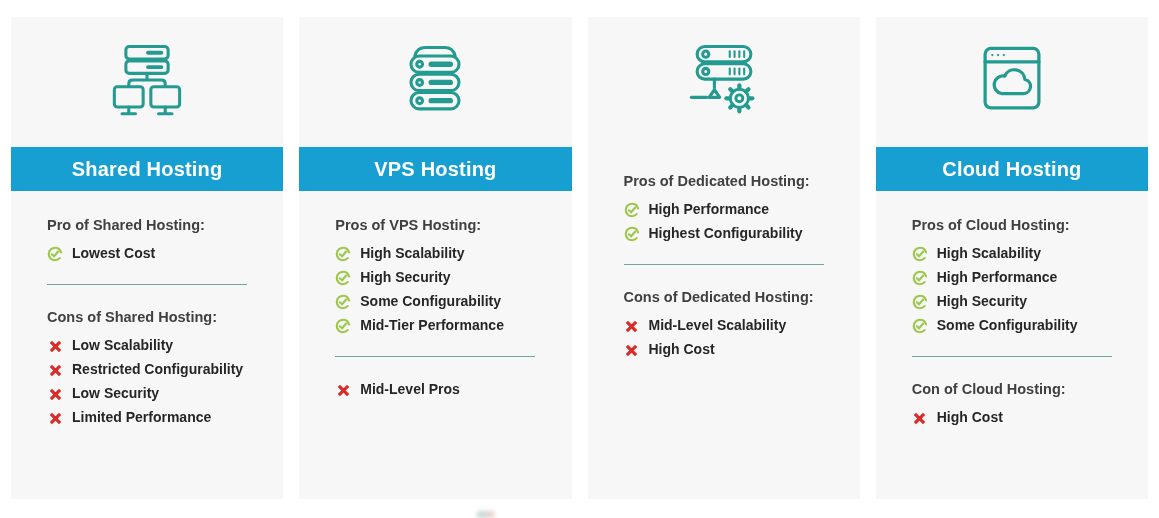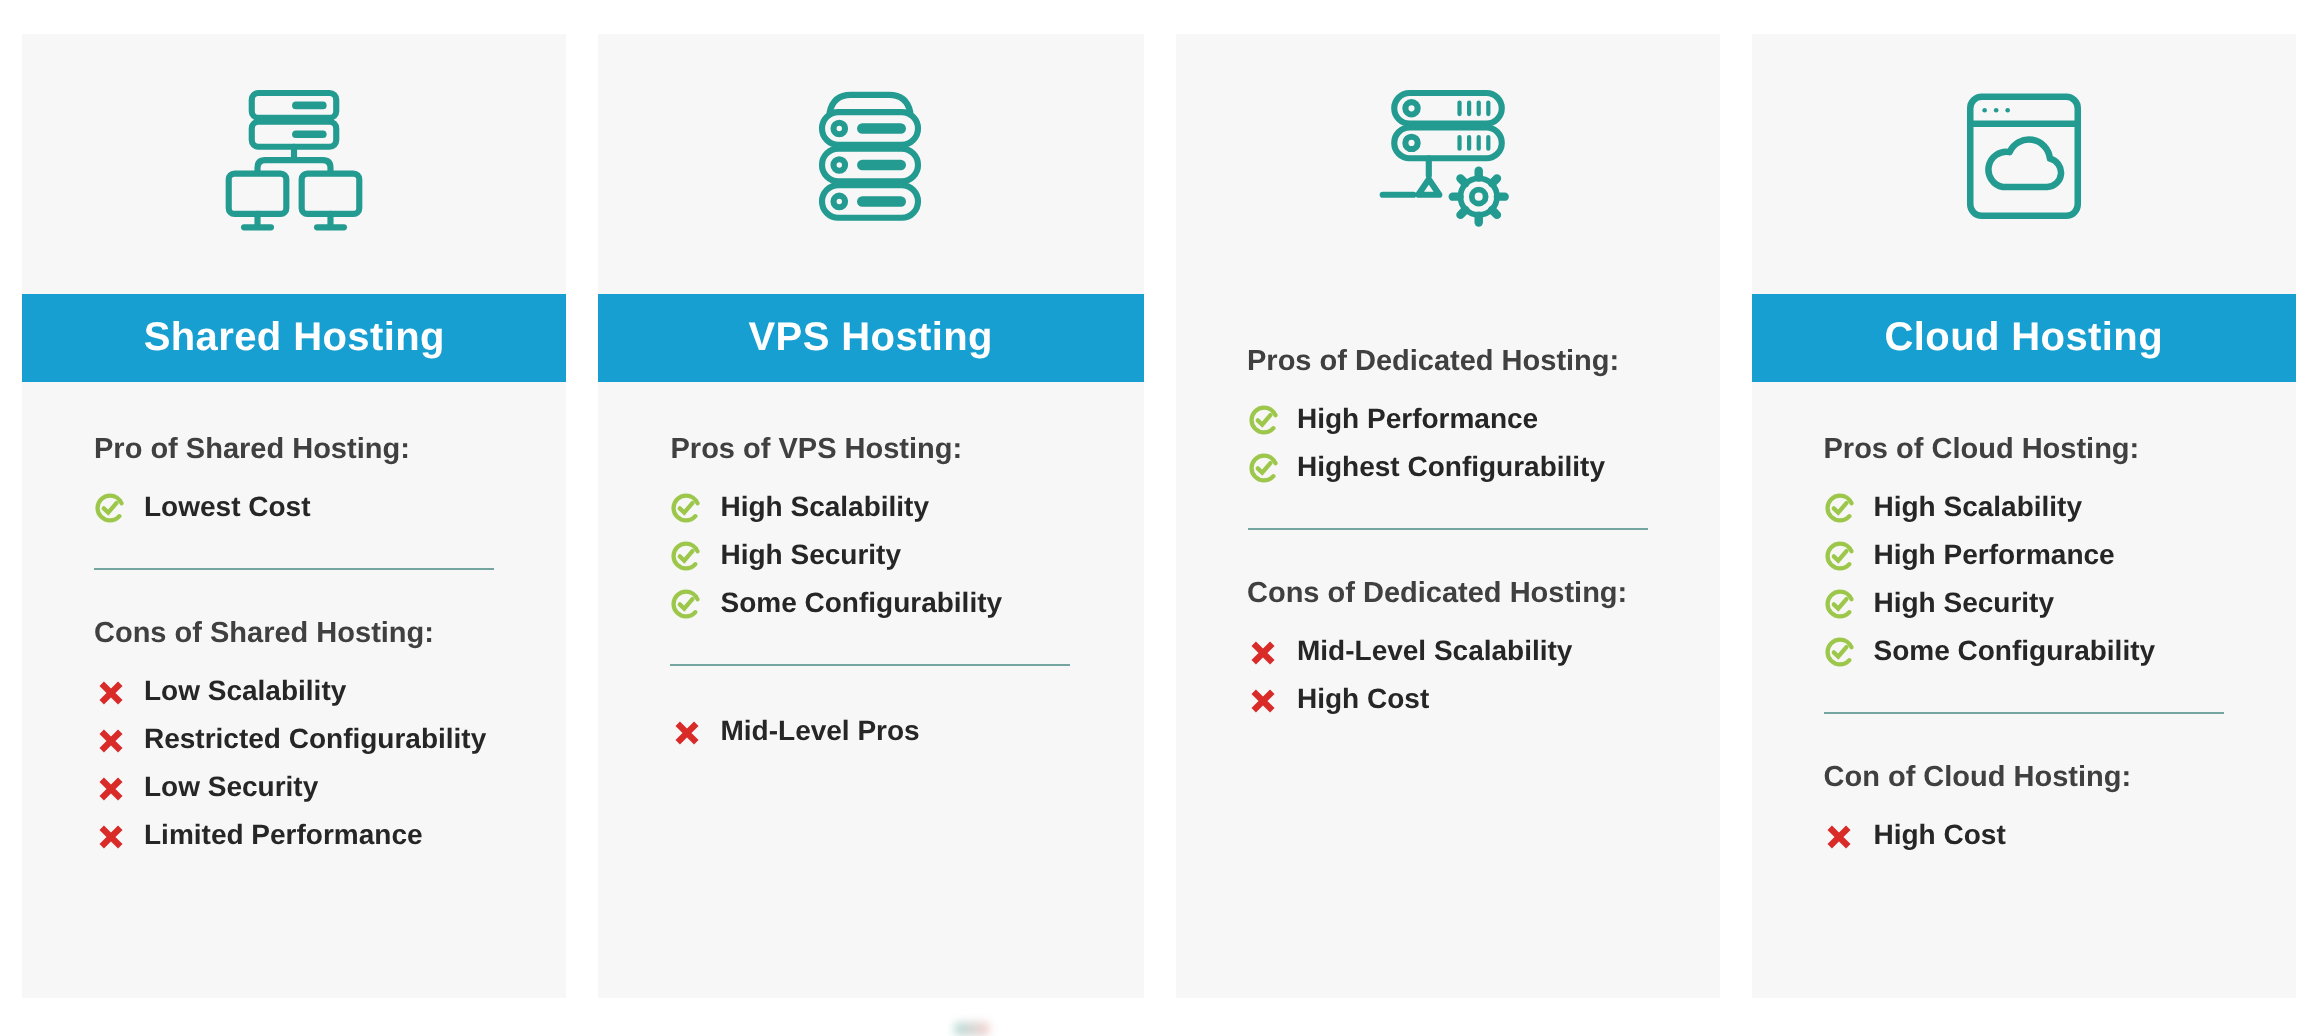--- a/index.html
+++ b/index.html
@@ -213,20 +213,29 @@
             <span>High Security</span>
           </li>
         <li>
             <span class="mark">
               <svg width="16" height="16" viewBox="0 0 18 18" fill="none" stroke="#9dc74a" stroke-width="2.4" stroke-linecap="round">
                 <circle cx="9" cy="9" r="7" stroke-dasharray="36 9" stroke-dashoffset="-5"></circle>
                 <path d="M5.5 9.2 L8 11.6 L12.6 6.2"></path>
               </svg>
             </span>
             <span>Some Configurability</span>
+          </li>
+        <li>
+            <span class="mark">
+              <svg width="16" height="16" viewBox="0 0 18 18" fill="none" stroke="#9dc74a" stroke-width="2.4" stroke-linecap="round">
+                <circle cx="9" cy="9" r="7" stroke-dasharray="36 9" stroke-dashoffset="-5"></circle>
+                <path d="M5.5 9.2 L8 11.6 L12.6 6.2"></path>
+              </svg>
+            </span>
+            <span>Mid-Tier Performance</span>
           </li>
       </ul>
       <div class="divider"></div>
       <ul class="items">
         <li>
             <span class="mark">
               <svg width="13" height="13" viewBox="0 0 14 14" stroke="#d92b27" stroke-width="3.4">
                 <path d="M2 2 L12 12 M12 2 L2 12"></path>
               </svg>
             </span>

